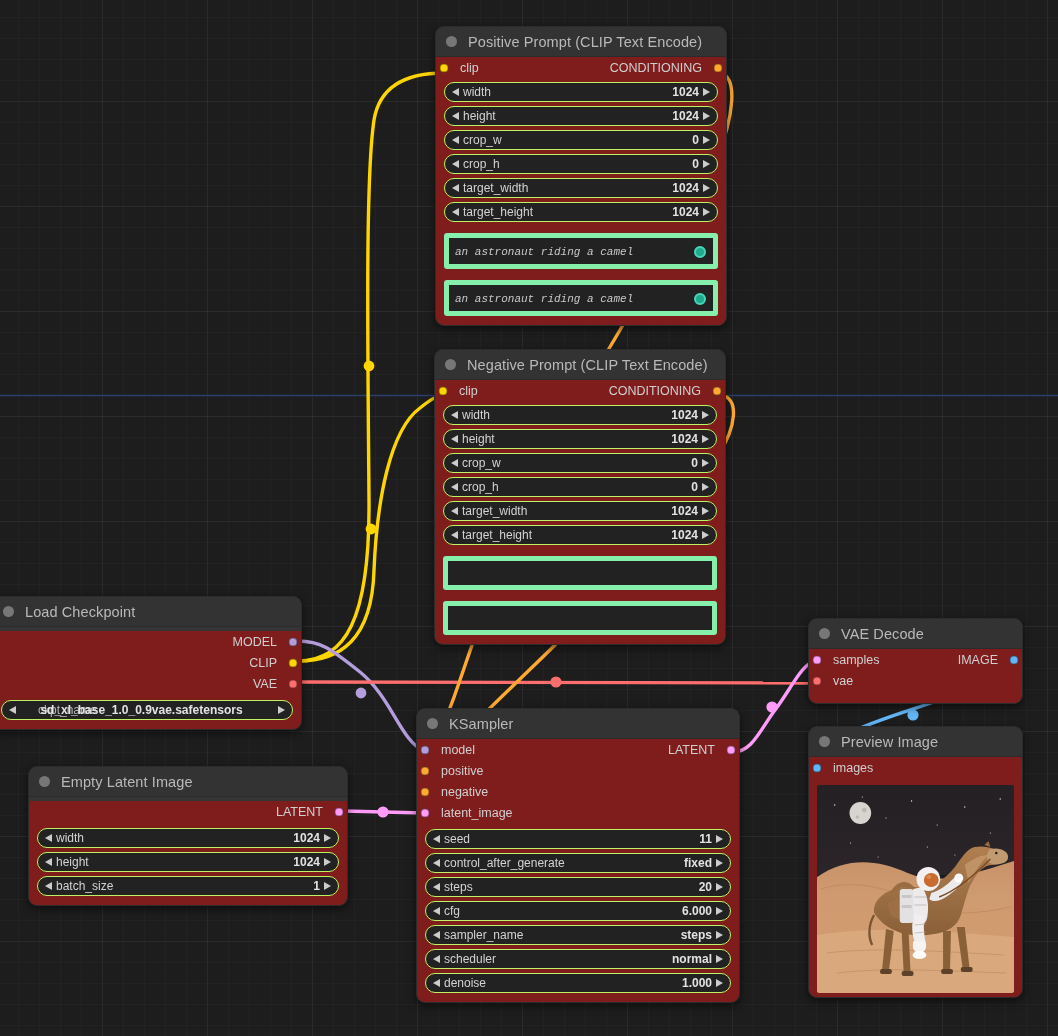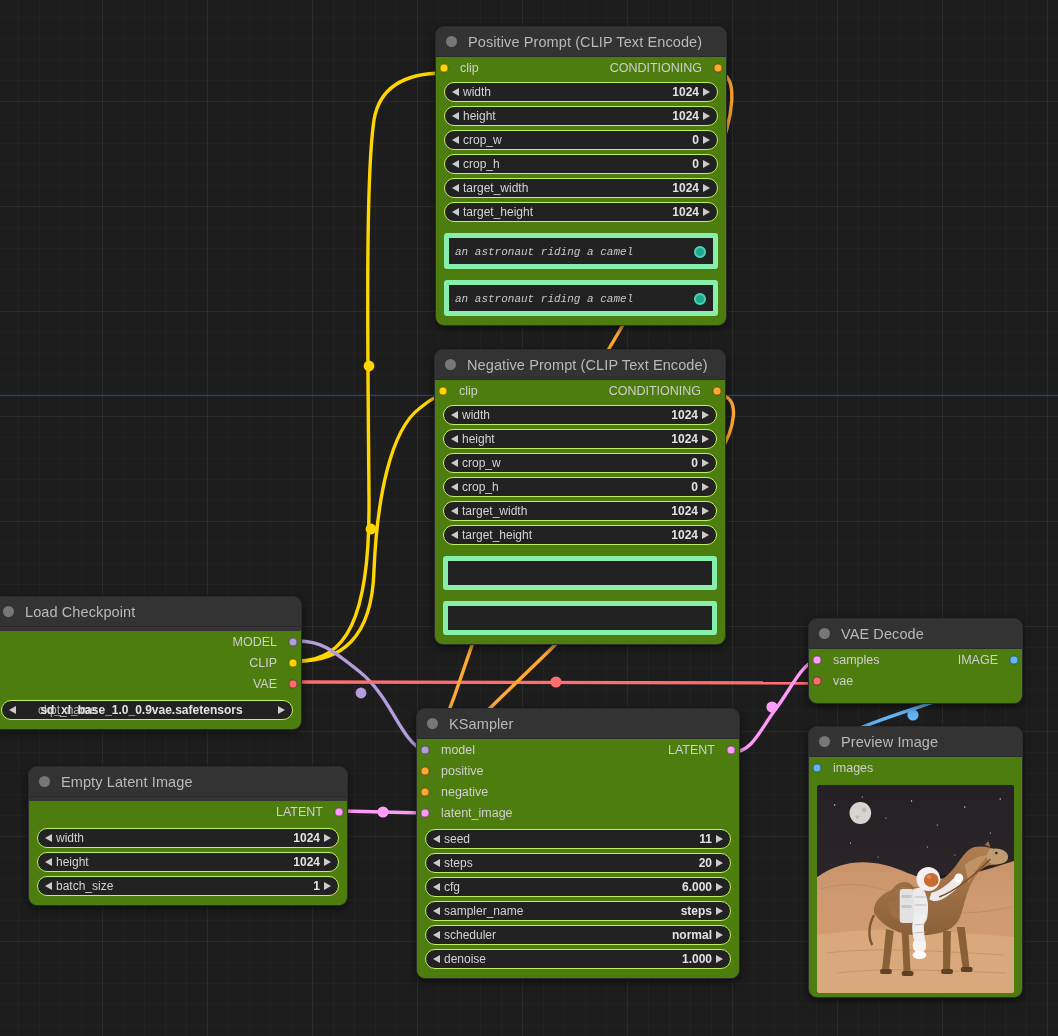--- a/index.html
+++ b/index.html
@@ -39,21 +39,21 @@
     background: #333333;
     font-size: 14.5px;
     color: #b9b9b9;
     letter-spacing: 0.1px;
     border-bottom: 1px solid #2b2b2b;
   }
   .title-dot {
     width: 11px; height: 11px; border-radius: 50%;
     background: #777777; margin-right: 11px; flex: none;
   }
-  .node-body { padding: 0 8px 9px 8px; background: #4d7c0f; position: relative; }
+  .node-body { padding: 0 8px 9px 8px; background: #7f1d1d; position: relative; }
 
   .slot-row {
     position: relative;
     height: 21px;
     display: flex; align-items: center;
     font-size: 12.5px; color: #cfcfcf;
   }
   .slot-in { padding-left: 16px; }
   .slot-out { justify-content: flex-end; padding-right: 16px; }
   .slot-both { justify-content: space-between; padding: 0 16px; }
@@ -364,20 +364,26 @@
       </div>
       <div class="slot-row slot-in">
         <span class="dot left" style="background:#FF9CF9;"></span>
         <span>latent_image</span>
       </div>
 
       <div class="widget" style="margin-top:6px;">
         <span class="arrow l"></span>
         <span class="wname">seed</span>
         <span class="wval">11</span>
+        <span class="arrow r"></span>
+      </div>
+      <div class="widget">
+        <span class="arrow l"></span>
+        <span class="wname">control_after_generate</span>
+        <span class="wval">fixed</span>
         <span class="arrow r"></span>
       </div>
       <div class="widget">
         <span class="arrow l"></span>
         <span class="wname">steps</span>
         <span class="wval">20</span>
         <span class="arrow r"></span>
       </div>
       <div class="widget">
         <span class="arrow l"></span>

